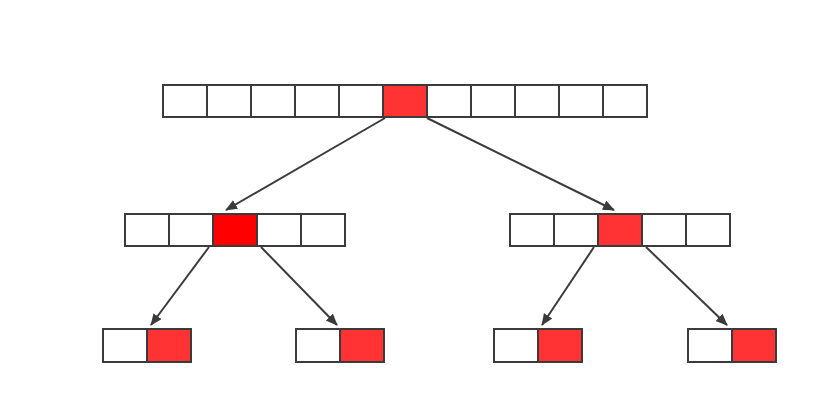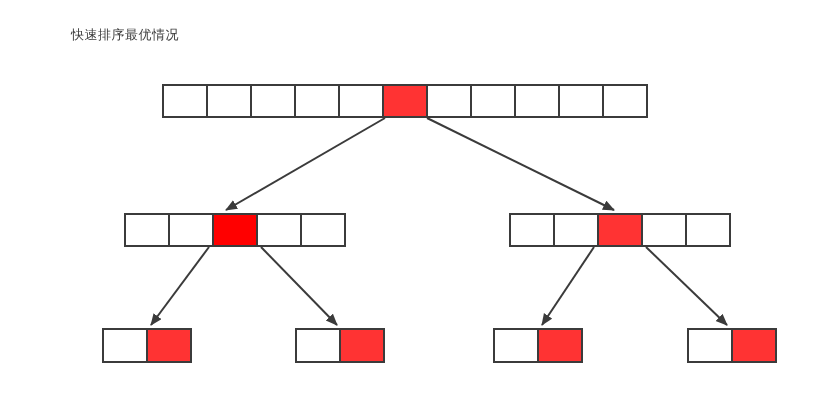--- a/index.html
+++ b/index.html
@@ -42,21 +42,20 @@
     border: 2px solid #3b3b3b;
   }
   .array-cell + .array-cell {
     margin-left: -2px;
   }
 </style>
 </head>
 <body style="background: rgb(255, 255, 255);">
 
 <div class="canvas">
-  <div class="diagram-title" style="color: rgb(60, 60, 60);">快速排序最优情况</div>
 
   <svg class="arrow-layer" id="arrow-layer" width="824" height="405" viewBox="0 0 824 405" xmlns="http://www.w3.org/2000/svg">
     <defs>
       <marker id="arrowhead" markerUnits="userSpaceOnUse" markerWidth="14" markerHeight="12" refX="11" refY="5" orient="auto">
         <path d="M0,0 L12,5 L0,10 Z" fill="#3b3b3b"></path>
       </marker>
     </defs>
     <g id="arrow-group">
         <line x1="385" y1="118" x2="226" y2="210" stroke="#3b3b3b" stroke-width="2" marker-end="url(#arrowhead)"></line>
         <line x1="427" y1="118" x2="614" y2="210" stroke="#3b3b3b" stroke-width="2" marker-end="url(#arrowhead)"></line>

